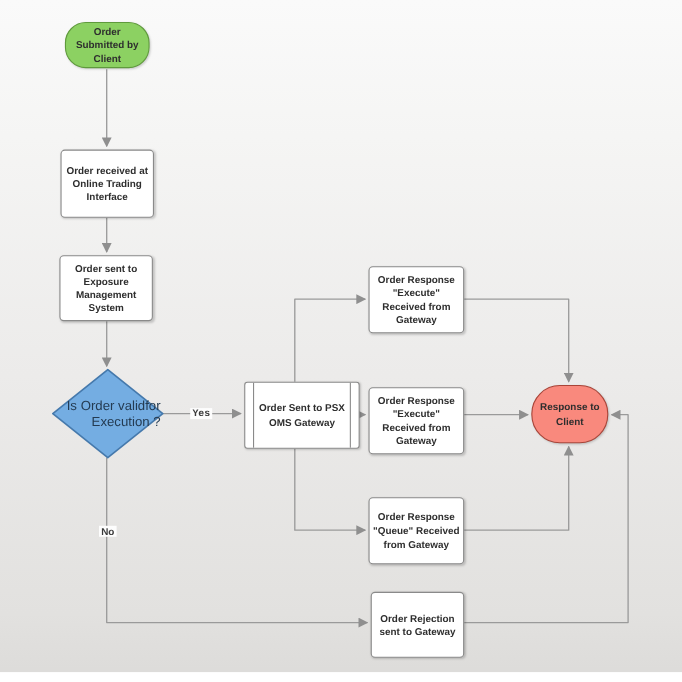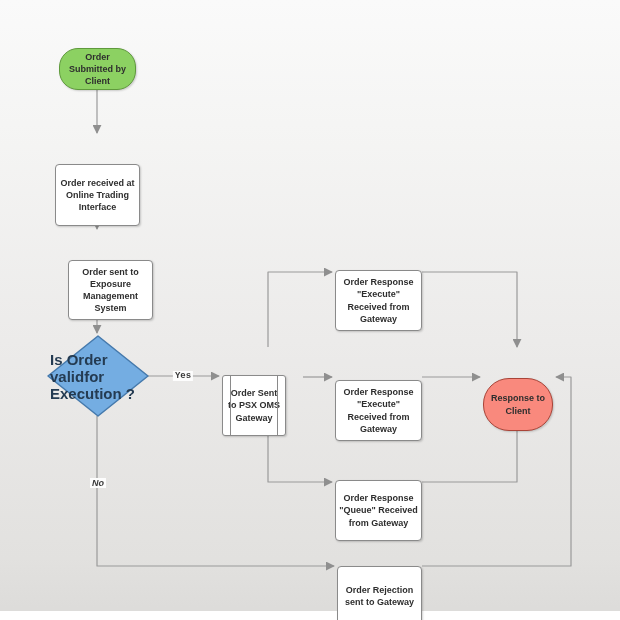--- a/index.html
+++ b/index.html
@@ -19,21 +19,20 @@
   }
   svg.wires{position:absolute;left:0;top:0;z-index:1;}
   .node{
     position:absolute;z-index:2;
     display:flex;align-items:center;justify-content:center;
     text-align:center;
     font-size:9px;font-weight:bold;color:#2e2e2e;
     line-height:1.35;
     box-sizing:border-box;
     padding:2px 3px;
-    margin-top:28px;
   }
   .process{
     background:#ffffff;
     border:1px solid #8a8a8a;
     border-radius:4px;
     box-shadow:1px 1px 2px rgba(0,0,0,0.18);
   }
   .terminator-start{
     background:#8cd162;
     border:1.5px solid #5f9a3c;
@@ -54,22 +53,22 @@
   }
   .predefined .inner-bar{
     position:absolute;top:0;bottom:0;width:0;
     border-left:1px solid #8a8a8a;
   }
   .inner-bar.left{left:7px;}
   .inner-bar.right{right:7px;}
   .diamond-label{
     position:absolute;z-index:3;
     display:flex;align-items:center;justify-content:center;
-    text-align:left;
-    font-size:15px;font-weight:bold;color:#243b52;
+    text-align:right;
+    font-size:12px;font-weight:normal;color:#243b52;
   }
   .edge-label{
     position:absolute;z-index:3;
     transform:translate(-50%,-50%);
     background:#fdfdfd;
     padding:0 2px;
     font-size:9px;font-weight:bold;color:#3a3a3a;
   }
 </style>
 </head>
@@ -102,27 +101,27 @@
   </svg>
 
   <div class="node terminator-start" style="left:59px;top:20px;width:77px;height:42px;">
     <span>Order Submitted by Client</span>
   </div>
 
   <div class="node process" style="left:55px;top:136px;width:85px;height:62px;">
     <span>Order received at Online Trading Interface</span>
   </div>
 
-  <div class="node process" style="left:68px;top:232px;width:85px;height:60px;">
+  <div class="node process" style="left:54px;top:232px;width:85px;height:60px;">
     <span>Order sent to Exposure Management System</span>
   </div>
 
   <div class="diamond-label" style="left:50px;top:356px;width:96px;height:40px;">Is Order validfor Execution ?</div>
 
-  <div class="node predefined" style="left:222px;top:347px;width:64px;height:61px;justify-content:flex-end;">
+  <div class="node predefined" style="left:222px;top:347px;width:105px;height:61px;justify-content:flex-end;">
     <div class="inner-bar left"></div>
     <div class="inner-bar right"></div>
     <span>Order Sent to PSX OMS Gateway</span>
   </div>
 
   <div class="node process" style="left:335px;top:242px;width:87px;height:61px;">
     <span>Order Response "Execute" Received from Gateway</span>
   </div>
 
   <div class="node process" style="left:335px;top:352px;width:87px;height:61px;">
@@ -135,16 +134,16 @@
 
   <div class="node terminator-end" style="left:483px;top:350px;width:70px;height:53px;">
     <span>Response to Client</span>
   </div>
 
   <div class="node process" style="left:337px;top:538px;width:85px;height:60px;">
     <span>Order Rejection sent to Gateway</span>
   </div>
 
   <div class="edge-label" style="left:183px;top:376px;font-family:Liberation Mono, monospace;">Yes</div>
-  <div class="edge-label" style="left:98px;top:483px;font-style:italic;">No</div>
+  <div class="edge-label" style="left:98px;top:483px;">No</div>
 
   <div id="bottom-strip"></div>
 </div>
 
 </body></html>

